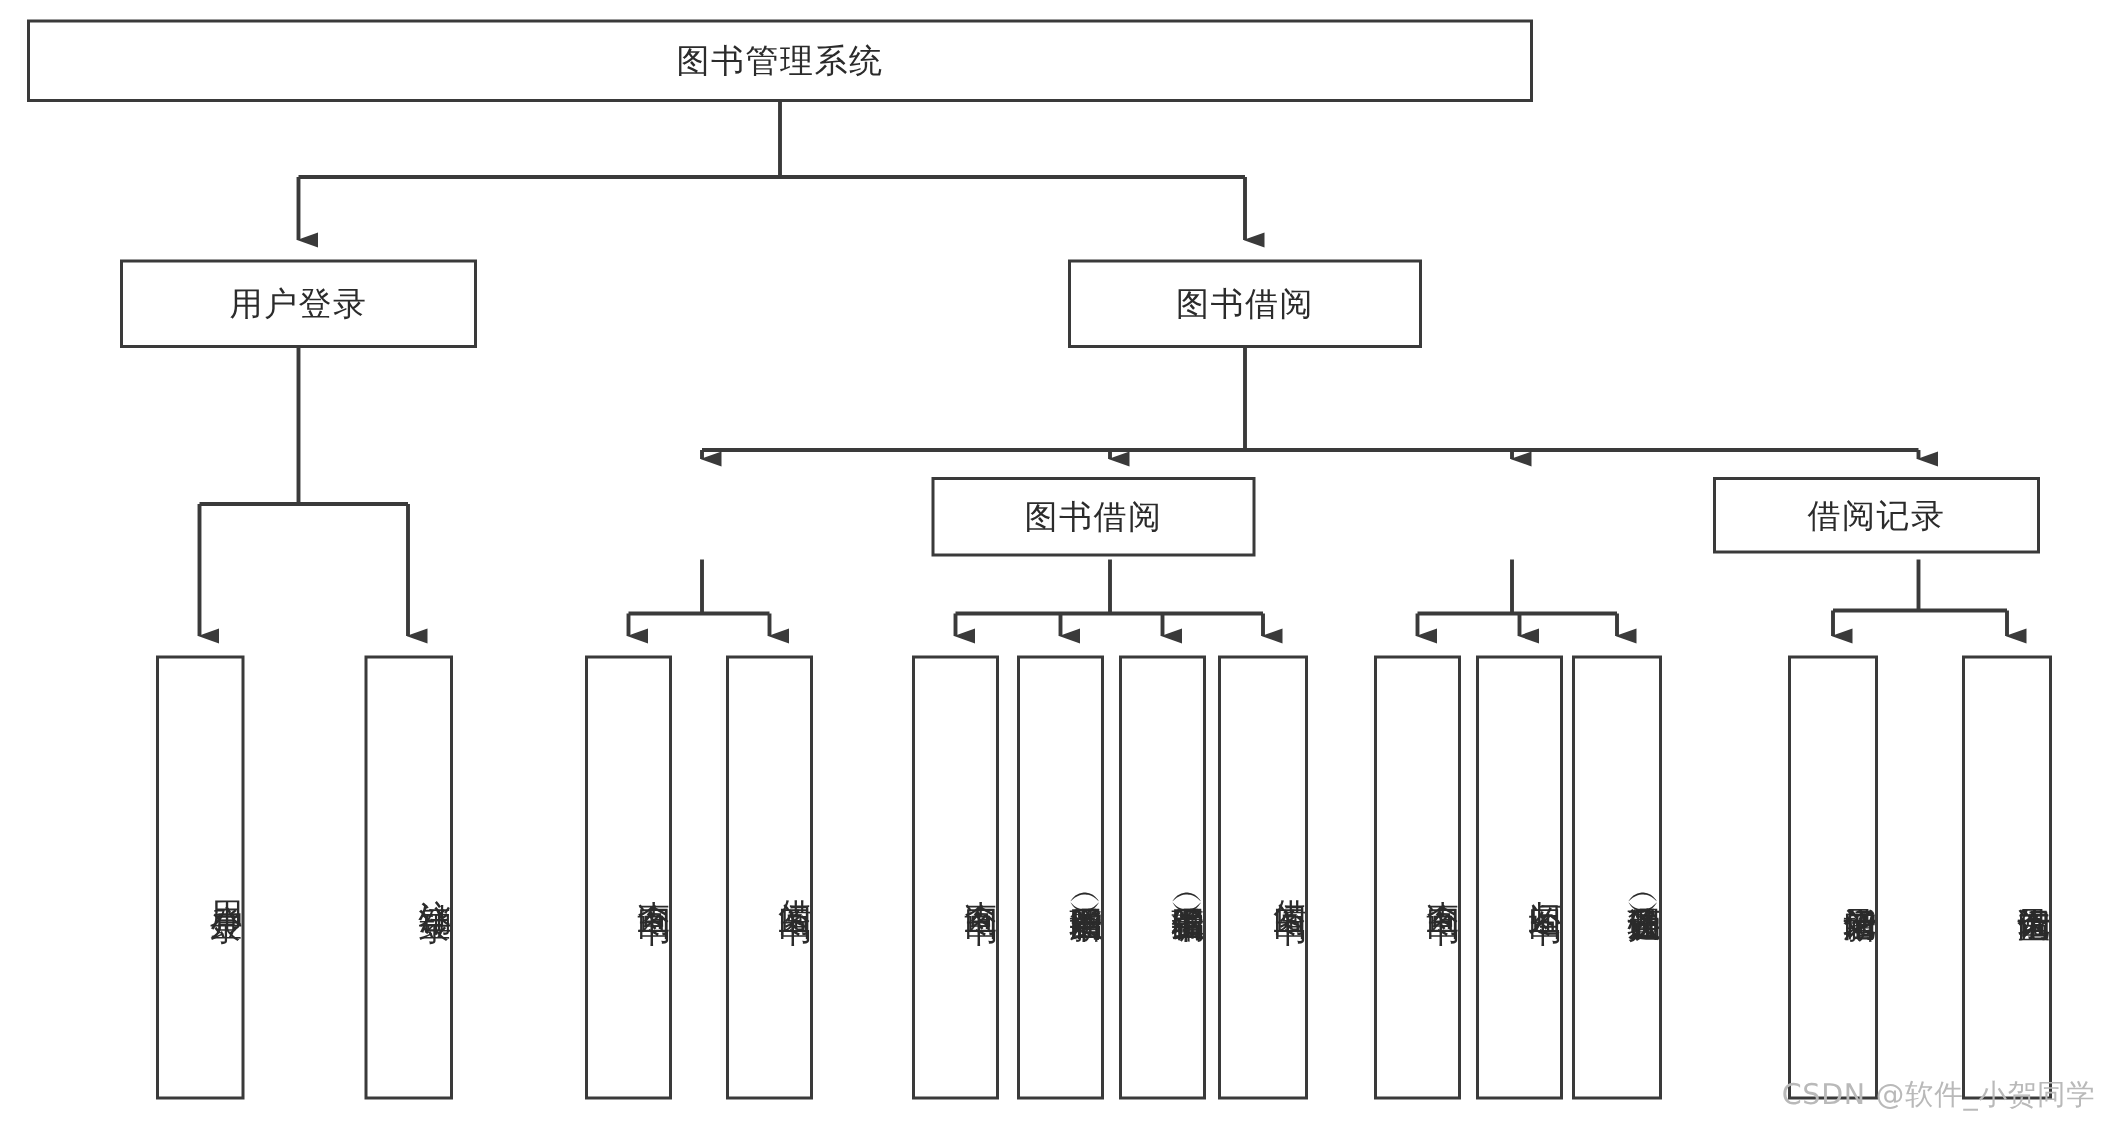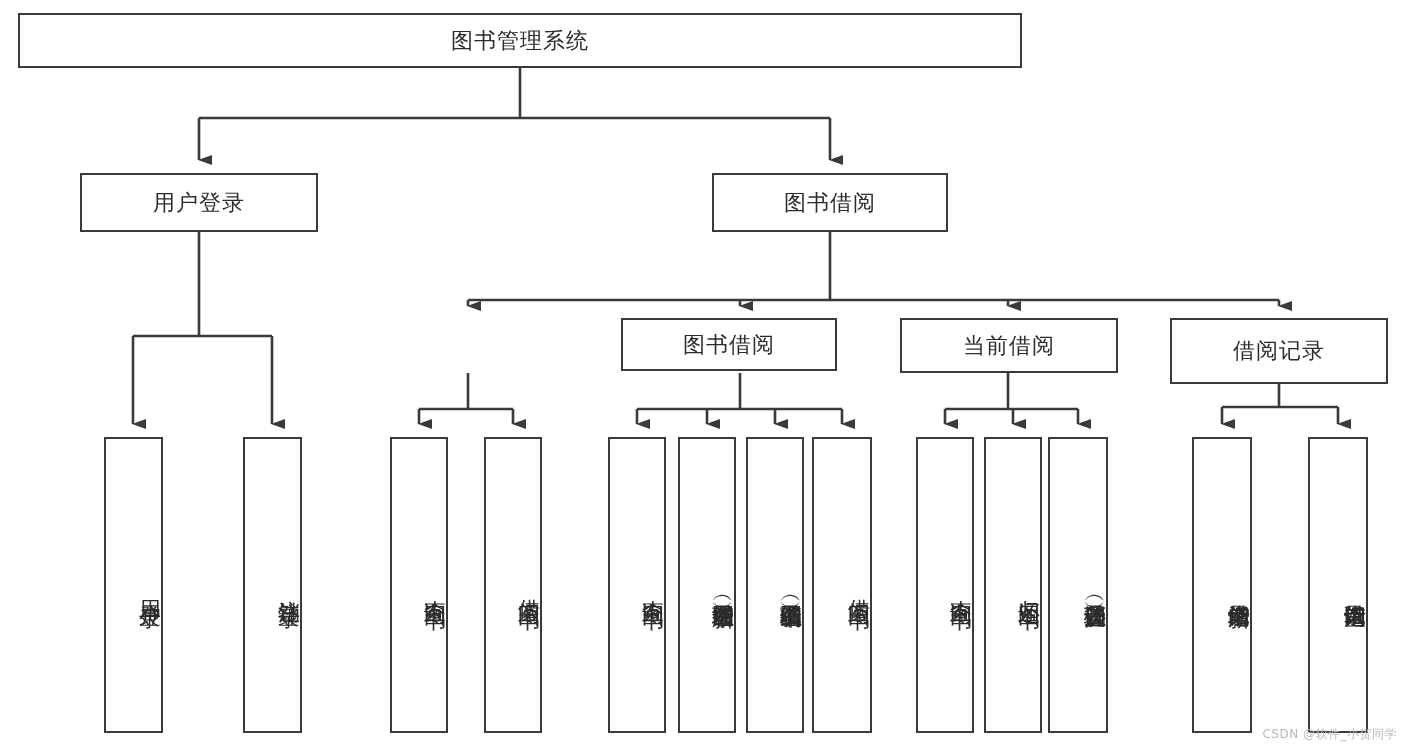--- a/index.html
+++ b/index.html
@@ -52,21 +52,21 @@
     left: 0;
     top: 0;
     width: 1405px;
     height: 747px;
     pointer-events: none;
   }
   #watermark {
     position: absolute;
     right: 8px;
     bottom: 4px;
-    font-size: 12px;
+    font-size: 19px;
     color: #b9b9b9;
     white-space: nowrap;
     letter-spacing: 0.5px;
   }
 </style>
 </head>
 <body>
 
 <div id="canvas">
 
@@ -118,22 +118,21 @@
       <path d="M 1222 407 L 1222 424" marker-end="url(#arrow)"></path>
       <path d="M 1338 407 L 1338 424" marker-end="url(#arrow)"></path>
     </g>
   </svg>
 
   <div class="node horiz" style="left: 18px; top: 13px; width: 1004px; height: 55px;">图书管理系统</div>
   <div class="node horiz" style="left: 80px; top: 173px; width: 238px; height: 59px;">用户登录</div>
   <div class="node horiz" style="left: 712px; top: 173px; width: 236px; height: 59px;">图书借阅</div>
 
   <div class="node horiz" style="left: 621px; top: 318px; width: 216px; height: 53px; font-family: Liberation Mono, monospace;">图书借阅</div>
-  <div class="node horiz" style="left: 900px; top: 318px; width: 218px; height: 55px;">当前借阅</div>
-  <div class="node horiz" style="left: 1170px; top: 318px; width: 218px; height: 66px;">借阅记录</div>
+  <div class="node horiz" style="left: 1142px; top: 318px; width: 218px; height: 51px;">借阅记录</div>
 
   <div class="node vert" style="left: 104px; top: 437px; width: 59px; height: 296px;">用户登录</div>
   <div class="node vert" style="left: 243px; top: 437px; width: 59px; height: 296px;">注销登录</div>
 
   <div class="node vert" style="left: 390px; top: 437px; width: 58px; height: 296px;">查询图书</div>
   <div class="node vert" style="left: 484px; top: 437px; width: 58px; height: 296px;">借阅图书</div>
 
   <div class="node vert" style="left: 608px; top: 437px; width: 58px; height: 296px;">查询图书</div>
   <div class="node vert tight" style="left: 678px; top: 437px; width: 58px; height: 296px;">新增图书（管理员）</div>
   <div class="node vert tight" style="left: 746px; top: 437px; width: 58px; height: 296px;">编辑图书（管理员）</div>

